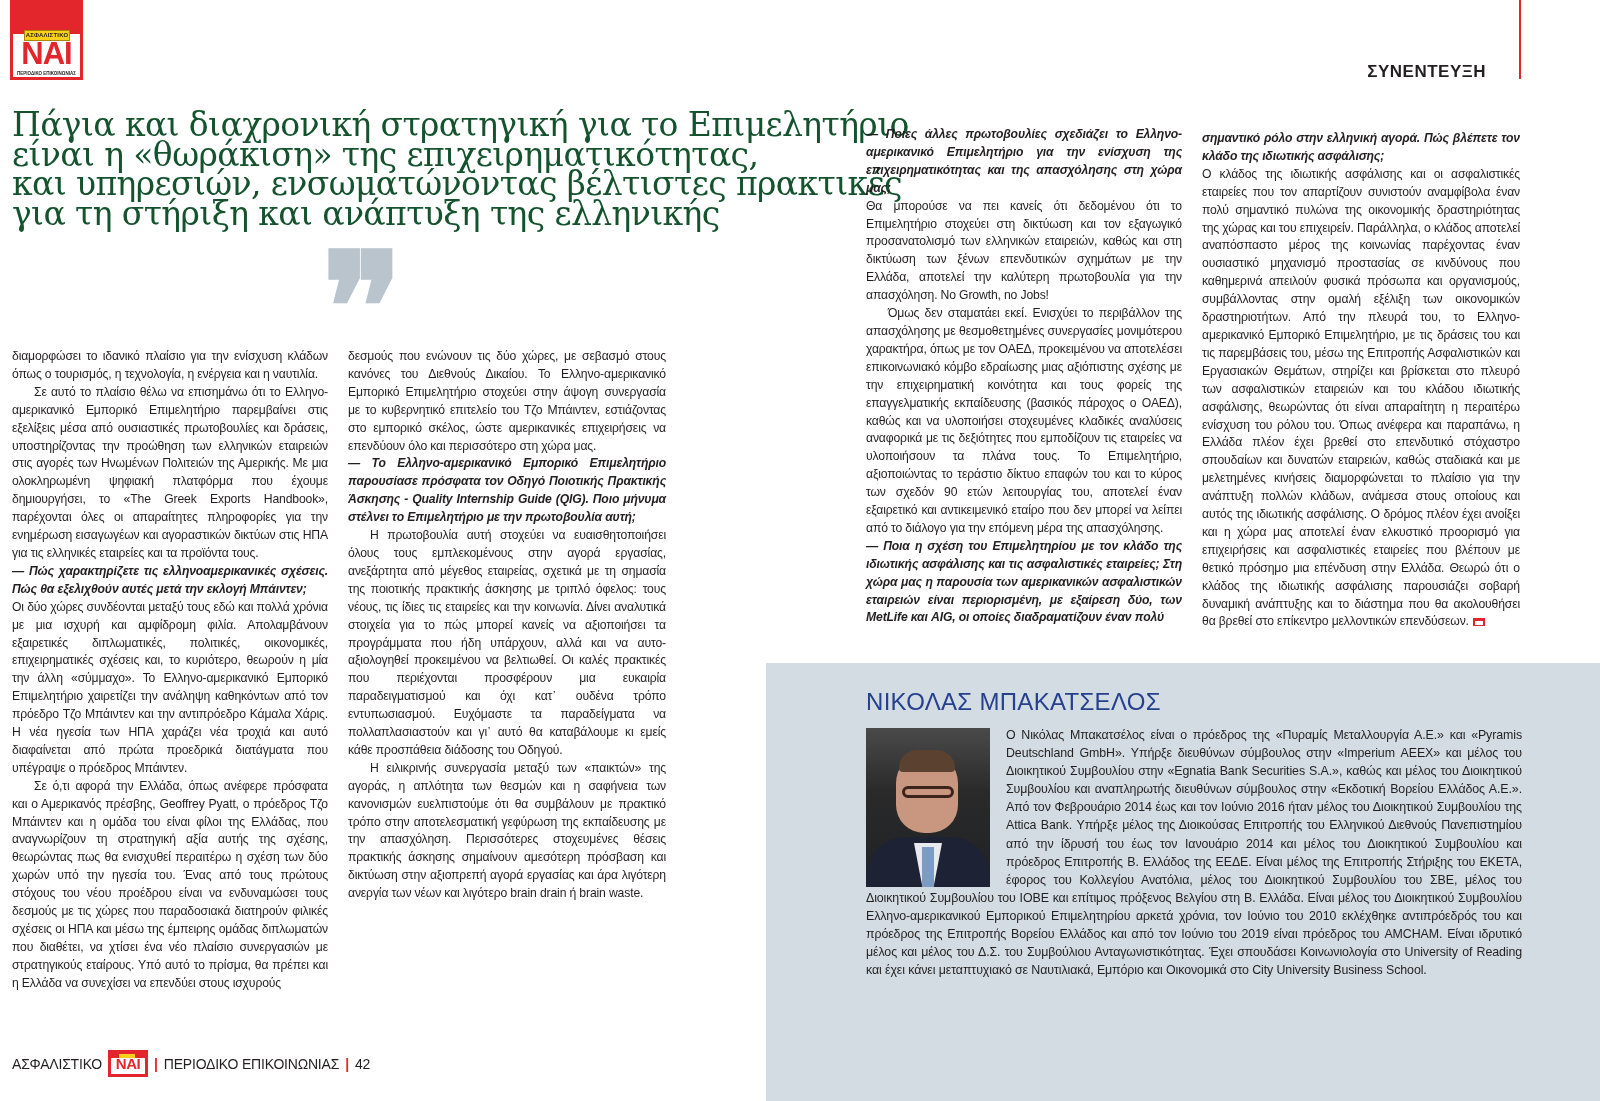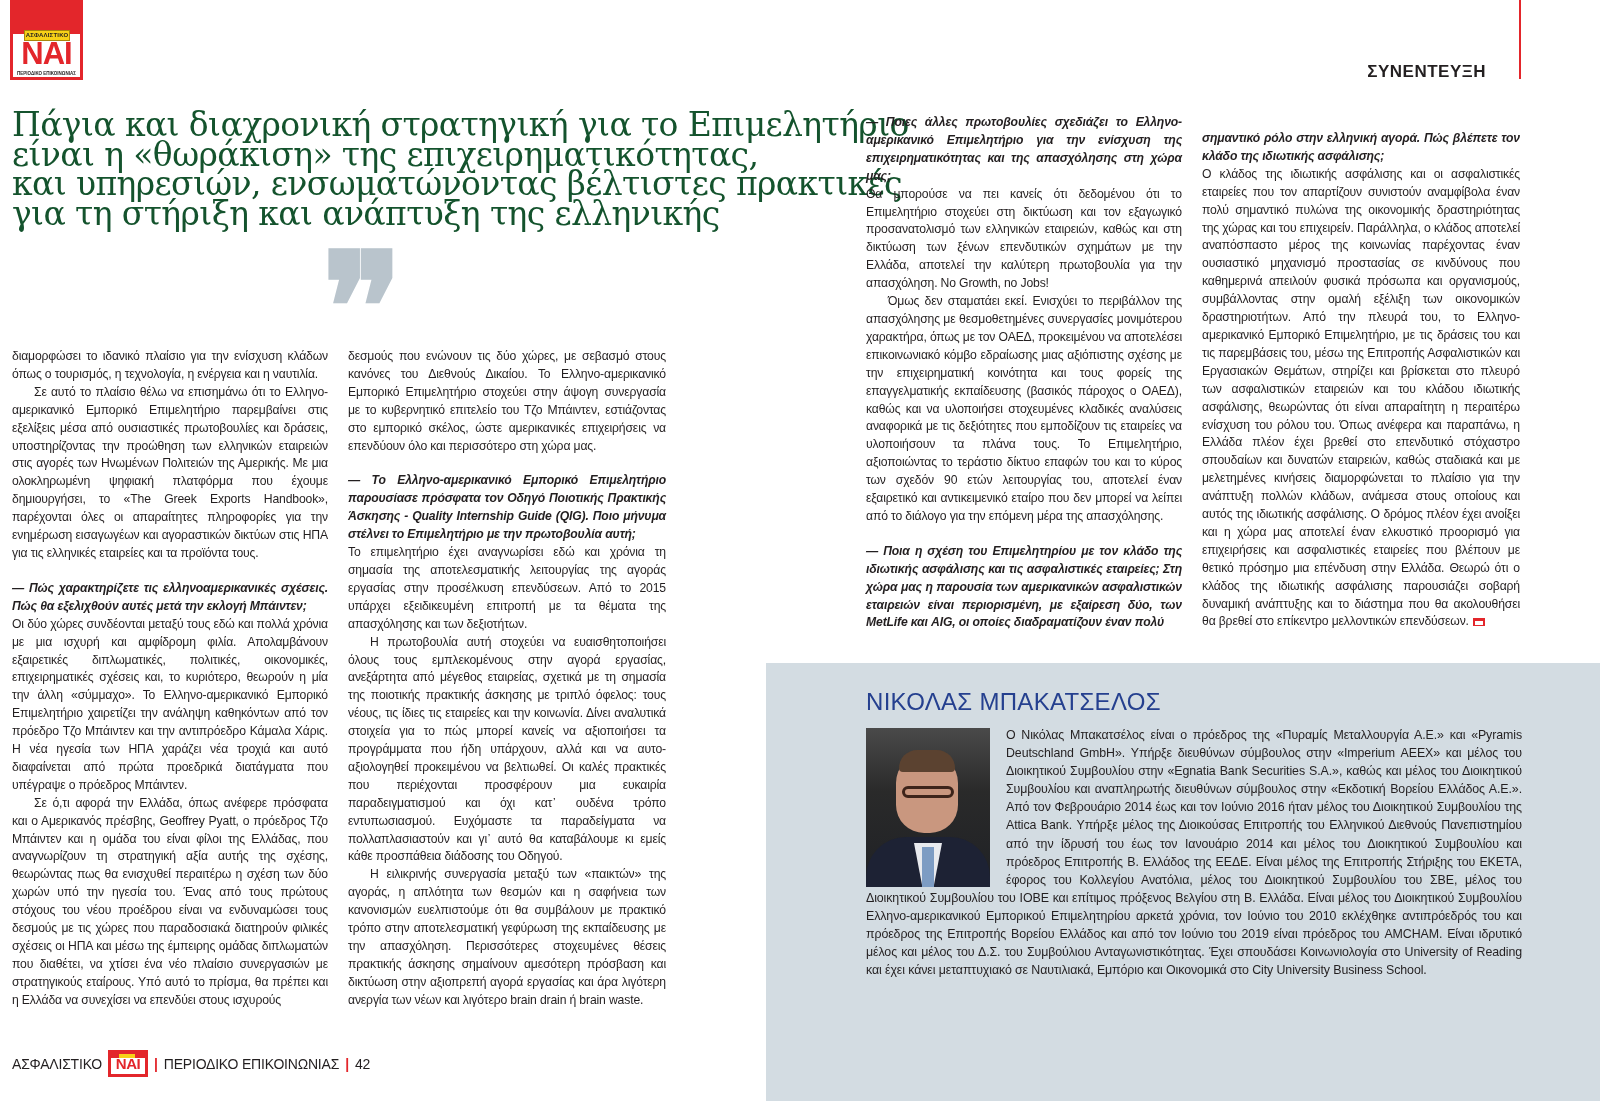--- a/index.html
+++ b/index.html
@@ -47,21 +47,21 @@
   .quote-mark {
     position: absolute; left: 322px; top: 232px;
     font-family: "DejaVu Serif", serif; font-size: 150px; line-height: 150px; color: #b9c4cc; font-weight: bold;
   }
   .col {
     position: absolute; font-size: 12.2px; line-height: 17.9px; text-align: justify;
     color: #231f20; letter-spacing: -0.15px;
   }
   .col p { margin: 0; }
   .col p.indent { text-indent: 22px; }
-  .col p.q { font-weight: bold; font-style: italic; margin-top: 17px; }
+  .col p.q { font-weight: bold; font-style: italic; }
   #col1 { left: 12px; top: 348px; width: 316px; }
   #col2 { left: 348px; top: 348px; width: 318px; }
   #col3 { left: 866px; top: 114px; width: 316px; }
   #col4 { left: 1202px; top: 114px; width: 318px; }
   .end-mark {
     display: inline-block; width: 12px; height: 8px; background: #e3262b; vertical-align: middle;
     margin-left: 4px; position: relative;
   }
   .end-mark::after {
     content: ""; position: absolute; left: 2px; right: 2px; top: 3px; bottom: 1px; background: #fff;
@@ -145,26 +145,25 @@
 <div class="col" id="col1">
     <p>διαμορφώσει το ιδανικό πλαίσιο για την ενίσχυση κλάδων όπως ο τουρισμός, η τεχνολογία, η ενέργεια και η ναυτιλία.</p>
     <p class="indent">Σε αυτό το πλαίσιο θέλω να επισημάνω ότι το Ελληνο-αμερικανικό Εμπορικό Επιμελητήριο παρεμβαίνει στις εξελίξεις μέσα από ουσιαστικές πρωτοβουλίες και δράσεις, υποστηρίζοντας την προώθηση των ελληνικών εταιρειών στις αγορές των Ηνωμένων Πολιτειών της Αμερικής. Με μια ολοκληρωμένη ψηφιακή πλατφόρμα που έχουμε δημιουργήσει, το «The Greek Exports Handbook», παρέχονται όλες οι απαραίτητες πληροφορίες για την ενημέρωση εισαγωγέων και αγοραστικών δικτύων στις ΗΠΑ για τις ελληνικές εταιρείες και τα προϊόντα τους.</p>
     <p class="q">— Πώς χαρακτηρίζετε τις ελληνοαμερικανικές σχέσεις. Πώς θα εξελιχθούν αυτές μετά την εκλογή Μπάιντεν;</p>
     <p>Οι δύο χώρες συνδέονται μεταξύ τους εδώ και πολλά χρόνια με μια ισχυρή και αμφίδρομη φιλία. Απολαμβάνουν εξαιρετικές διπλωματικές, πολιτικές, οικονομικές, επιχειρηματικές σχέσεις και, το κυριότερο, θεωρούν η μία την άλλη «σύμμαχο». Το Ελληνο-αμερικανικό Εμπορικό Επιμελητήριο χαιρετίζει την ανάληψη καθηκόντων από τον πρόεδρο Τζο Μπάιντεν και την αντιπρόεδρο Κάμαλα Χάρις. Η νέα ηγεσία των ΗΠΑ χαράζει νέα τροχιά και αυτό διαφαίνεται από πρώτα προεδρικά διατάγματα που υπέγραψε ο πρόεδρος Μπάιντεν.</p>
     <p class="indent">Σε ό,τι αφορά την Ελλάδα, όπως ανέφερε πρόσφατα και ο Αμερικανός πρέσβης, Geoffrey Pyatt, ο πρόεδρος Τζο Μπάιντεν και η ομάδα του είναι φίλοι της Ελλάδας, που αναγνωρίζουν τη στρατηγική αξία αυτής της σχέσης, θεωρώντας πως θα ενισχυθεί περαιτέρω η σχέση των δύο χωρών υπό την ηγεσία του. Ένας από τους πρώτους στόχους του νέου προέδρου είναι να ενδυναμώσει τους δεσμούς με τις χώρες που παραδοσιακά διατηρούν φιλικές σχέσεις οι ΗΠΑ και μέσω της έμπειρης ομάδας διπλωματών που διαθέτει, να χτίσει ένα νέο πλαίσιο συνεργασιών με στρατηγικούς εταίρους. Υπό αυτό το πρίσμα, θα πρέπει και η Ελλάδα να συνεχίσει να επενδύει στους ισχυρούς</p>
   </div>
 <div class="col" id="col2">
     <p>δεσμούς που ενώνουν τις δύο χώρες, με σεβασμό στους κανόνες του Διεθνούς Δικαίου. Το Ελληνο-αμερικανικό Εμπορικό Επιμελητήριο στοχεύει στην άψογη συνεργασία με το κυβερνητικό επιτελείο του Τζο Μπάιντεν, εστιάζοντας στο εμπορικό σκέλος, ώστε αμερικανικές επιχειρήσεις να επενδύουν όλο και περισσότερο στη χώρα μας.</p>
     <p class="q">— Το Ελληνο-αμερικανικό Εμπορικό Επιμελητήριο παρουσίασε πρόσφατα τον Οδηγό Ποιοτικής Πρακτικής Άσκησης - Quality Internship Guide (QIG). Ποιο μήνυμα στέλνει το Επιμελητήριο με την πρωτοβουλία αυτή;</p>
-    <p>Το επιμελητήριο έχει αναγνωρίσει εδώ και χρόνια τη σημασία της αποτελεσματικής λειτουργίας της αγοράς εργασίας στην προσέλκυση επενδύσεων. Από το 2015 υπάρχει εξειδικευμένη επιτροπή με τα θέματα της απασχόλησης και των δεξιοτήτων.</p>
     <p class="indent">Η πρωτοβουλία αυτή στοχεύει να ευαισθητοποιήσει όλους τους εμπλεκομένους στην αγορά εργασίας, ανεξάρτητα από μέγεθος εταιρείας, σχετικά με τη σημασία της ποιοτικής πρακτικής άσκησης με τριπλό όφελος: τους νέους, τις ίδιες τις εταιρείες και την κοινωνία. Δίνει αναλυτικά στοιχεία για το πώς μπορεί κανείς να αξιοποιήσει τα προγράμματα που ήδη υπάρχουν, αλλά και να αυτο-αξιολογηθεί προκειμένου να βελτιωθεί. Οι καλές πρακτικές που περιέχονται προσφέρουν μια ευκαιρία παραδειγματισμού και όχι κατ᾽ ουδένα τρόπο εντυπωσιασμού. Ευχόμαστε τα παραδείγματα να πολλαπλασιαστούν και γι᾽ αυτό θα καταβάλουμε κι εμείς κάθε προσπάθεια διάδοσης του Οδηγού.</p>
     <p class="indent">Η ειλικρινής συνεργασία μεταξύ των «παικτών» της αγοράς, η απλότητα των θεσμών και η σαφήνεια των κανονισμών ευελπιστούμε ότι θα συμβάλουν με πρακτικό τρόπο στην αποτελεσματική γεφύρωση της εκπαίδευσης με την απασχόληση. Περισσότερες στοχευμένες θέσεις πρακτικής άσκησης σημαίνουν αμεσότερη πρόσβαση και δικτύωση στην αξιοπρεπή αγορά εργασίας και άρα λιγότερη ανεργία των νέων και λιγότερο brain drain ή brain waste.</p>
   </div>
 <div class="col" id="col3">
-    <p class="q" style="margin-top: 0px;">— Ποιες άλλες πρωτοβουλίες σχεδιάζει το Ελληνο-αμερικανικό Επιμελητήριο για την ενίσχυση της επιχειρηματικότητας και της απασχόλησης στη χώρα μας;</p>
+    <p class="q" style="margin-top: 12px;">— Ποιες άλλες πρωτοβουλίες σχεδιάζει το Ελληνο-αμερικανικό Επιμελητήριο για την ενίσχυση της επιχειρηματικότητας και της απασχόλησης στη χώρα μας;</p>
     <p>Θα μπορούσε να πει κανείς ότι δεδομένου ότι το Επιμελητήριο στοχεύει στη δικτύωση και τον εξαγωγικό προσανατολισμό των ελληνικών εταιρειών, καθώς και στη δικτύωση των ξένων επενδυτικών σχημάτων με την Ελλάδα, αποτελεί την καλύτερη πρωτοβουλία για την απασχόληση. No Growth, no Jobs!</p>
     <p class="indent">Όμως δεν σταματάει εκεί. Ενισχύει το περιβάλλον της απασχόλησης με θεσμοθετημένες συνεργασίες μονιμότερου χαρακτήρα, όπως με τον ΟΑΕΔ, προκειμένου να αποτελέσει επικοινωνιακό κόμβο εδραίωσης μιας αξιόπιστης σχέσης με την επιχειρηματική κοινότητα και τους φορείς της επαγγελματικής εκπαίδευσης (βασικός πάροχος ο ΟΑΕΔ), καθώς και να υλοποιήσει στοχευμένες κλαδικές αναλύσεις αναφορικά με τις δεξιότητες που εμποδίζουν τις εταιρείες να υλοποιήσουν τα πλάνα τους. Το Επιμελητήριο, αξιοποιώντας το τεράστιο δίκτυο επαφών του και το κύρος των σχεδόν 90 ετών λειτουργίας του, αποτελεί έναν εξαιρετικό και αντικειμενικό εταίρο που δεν μπορεί να λείπει από το διάλογο για την επόμενη μέρα της απασχόλησης.</p>
     <p class="q">— Ποια η σχέση του Επιμελητηρίου με τον κλάδο της ιδιωτικής ασφάλισης και τις ασφαλιστικές εταιρείες; Στη χώρα μας η παρουσία των αμερικανικών ασφαλιστικών εταιρειών είναι περιορισμένη, με εξαίρεση δύο, των MetLife και AIG, οι οποίες διαδραματίζουν έναν πολύ</p>
   </div>
 <div class="col" id="col4">
     <p class="q" style="margin-top: 16px;">σημαντικό ρόλο στην ελληνική αγορά. Πώς βλέπετε τον κλάδο της ιδιωτικής ασφάλισης;</p>
     <p>Ο κλάδος της ιδιωτικής ασφάλισης και οι ασφαλιστικές εταιρείες που τον απαρτίζουν συνιστούν αναμφίβολα έναν πολύ σημαντικό πυλώνα της οικονομικής δραστηριότητας της χώρας και του επιχειρείν. Παράλληλα, ο κλάδος αποτελεί αναπόσπαστο μέρος της κοινωνίας παρέχοντας έναν ουσιαστικό μηχανισμό προστασίας σε κινδύνους που καθημερινά απειλούν φυσικά πρόσωπα και οργανισμούς, συμβάλλοντας στην ομαλή εξέλιξη των οικονομικών δραστηριοτήτων. Από την πλευρά του, το Ελληνο-αμερικανικό Εμπορικό Επιμελητήριο, με τις δράσεις του και τις παρεμβάσεις του, μέσω της Επιτροπής Ασφαλιστικών και Εργασιακών Θεμάτων, στηρίζει και βρίσκεται στο πλευρό των ασφαλιστικών εταιρειών και του κλάδου ιδιωτικής ασφάλισης, θεωρώντας ότι είναι απαραίτητη η περαιτέρω ενίσχυση του ρόλου του. Όπως ανέφερα και παραπάνω, η Ελλάδα πλέον έχει βρεθεί στο επενδυτικό στόχαστρο σπουδαίων και δυνατών εταιρειών, καθώς σταδιακά και με μελετημένες κινήσεις διαμορφώνεται το πλαίσιο για την ανάπτυξη πολλών κλάδων, ανάμεσα στους οποίους και αυτός της ιδιωτικής ασφάλισης. Ο δρόμος πλέον έχει ανοίξει και η χώρα μας αποτελεί έναν ελκυστικό προορισμό για επιχειρήσεις και ασφαλιστικές εταιρείες που βλέπουν με θετικό πρόσημο μια επένδυση στην Ελλάδα. Θεωρώ ότι ο κλάδος της ιδιωτικής ασφάλισης παρουσιάζει σοβαρή δυναμική ανάπτυξης και το διάστημα που θα ακολουθήσει θα βρεθεί στο επίκεντρο μελλοντικών επενδύσεων.<span class="end-mark"></span></p>
   </div>
 
 <div class="bio-box"></div>

